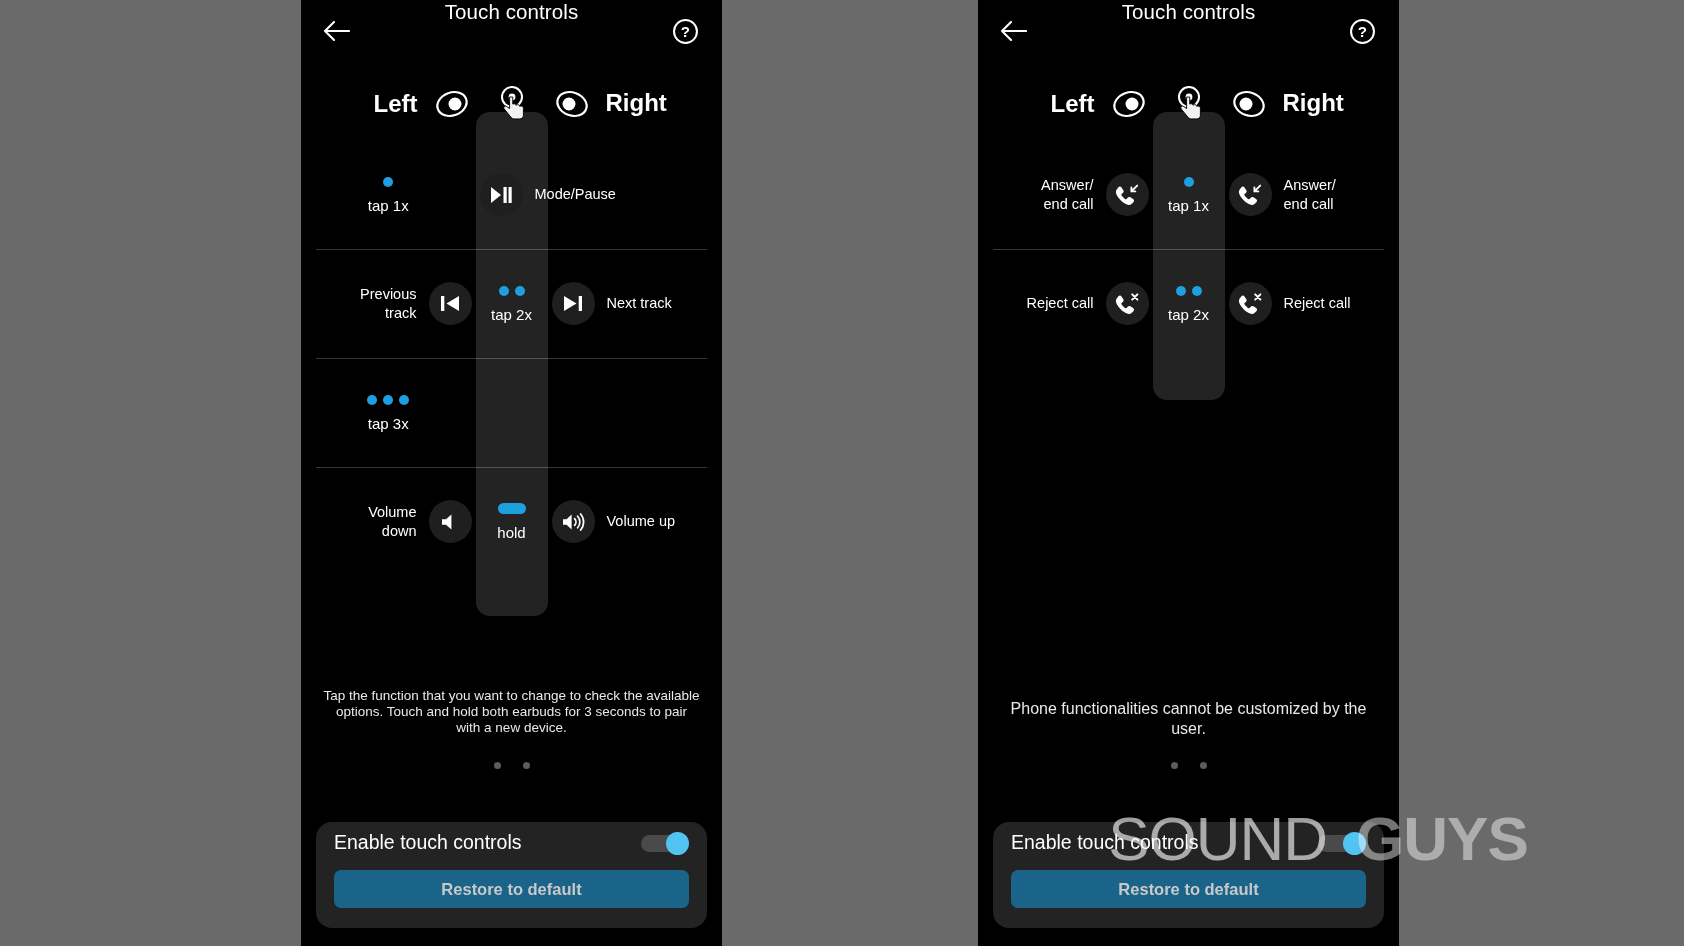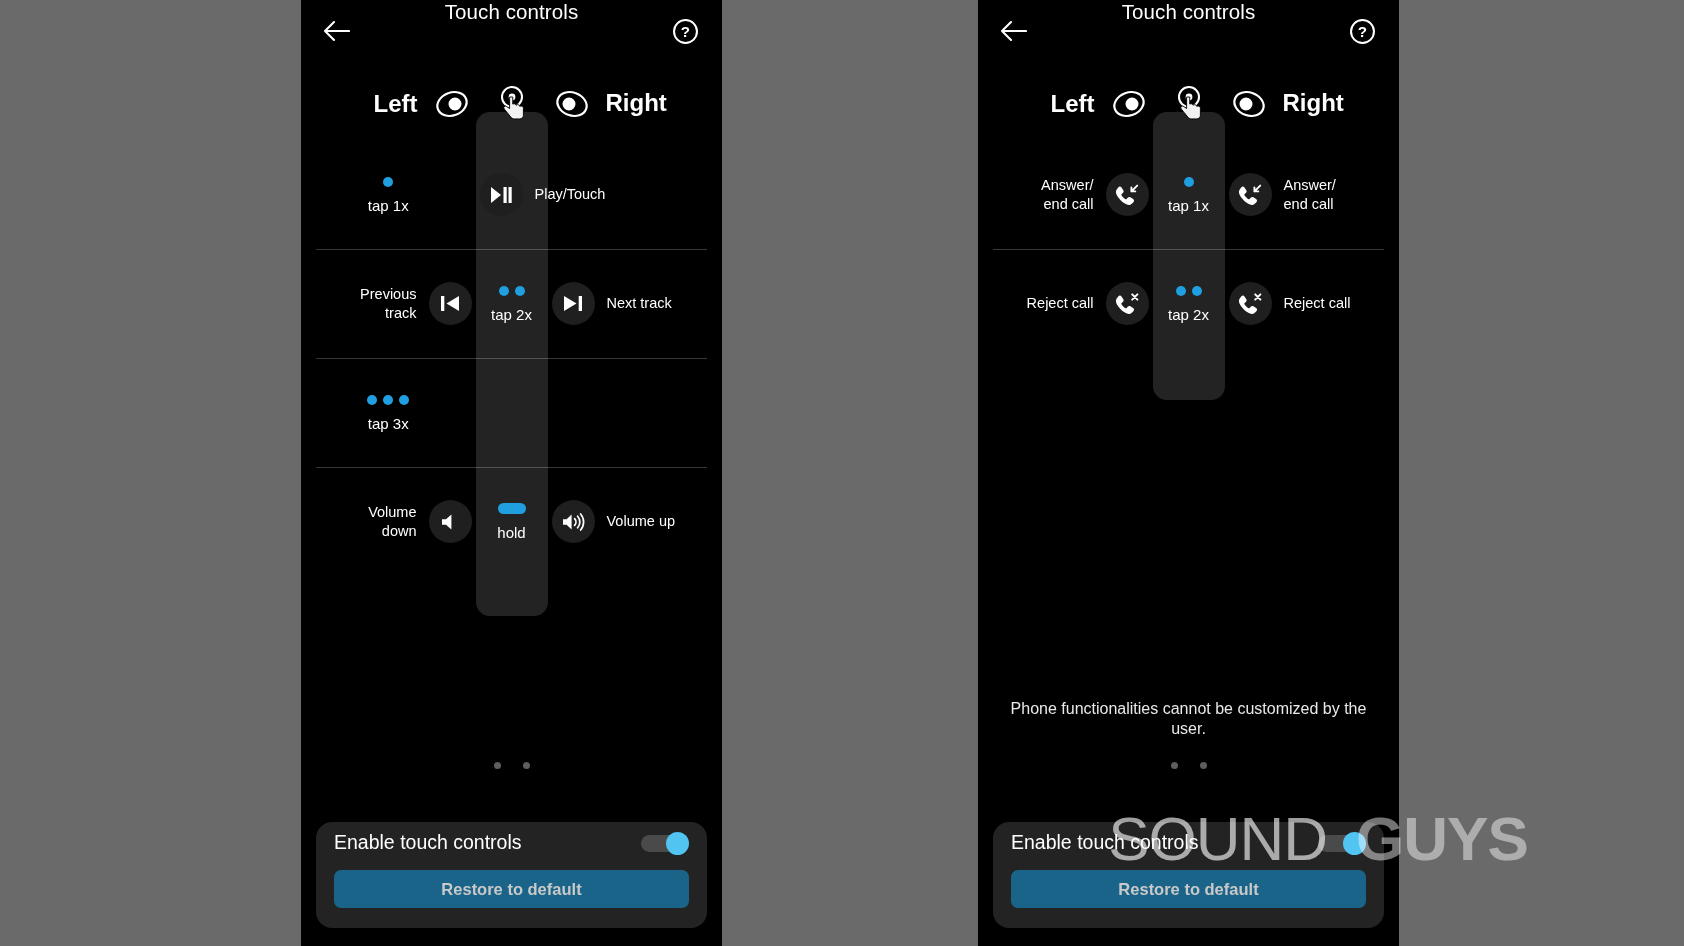--- a/index.html
+++ b/index.html
@@ -190,21 +190,21 @@
             <span class="gesture-label">tap 1x</span>
           </div>
           <div class="cell-r">
             <span class="fn-circle">
               <svg width="24" height="20" viewBox="0 0 24 20">
                 <path d="M2 2 L12 10 L2 18 Z" fill="#fff"></path>
                 <rect x="14.5" y="2" width="3.2" height="16" fill="#fff"></rect>
                 <rect x="19.5" y="2" width="3.2" height="16" fill="#fff"></rect>
               </svg>
             </span>
-            <span class="fn-label">Play/Touch</span>
+            <span class="fn-label">Mode/Pause</span>
           </div>
         </div>
 
         <div class="trow">
           <div class="cell-l">
             <span class="fn-label">Previous<br>track</span>
             <span class="fn-circle">
               <svg width="22" height="19" viewBox="0 0 22 19">
                 <rect x="2" y="2" width="3.3" height="15" fill="#fff"></rect>
                 <path d="M20 2 L7.5 9.5 L20 17 Z" fill="#fff"></path>
@@ -264,20 +264,21 @@
                 <path d="M19.6 2 a12.2 12.2 0 0 1 0 16" fill="none" stroke="#fff" stroke-width="1.7" stroke-linecap="round"></path>
               </svg>
             </span>
             <span class="fn-label">Volume up</span>
           </div>
         </div>
 
       </div>
     </div>
 
+    <div class="hint" id="hint-left">Tap the function that you want to change to check the available options. Touch and hold both earbuds for 3 seconds to pair with a new device.</div>
 
     <div class="pager">
       <i class="pg-dot"></i>
       <i class="pg-dot"></i>
     </div>
 
     <div class="card">
       <div class="card-top">
         <span class="card-title">Enable touch controls</span>
         <span class="toggle">

